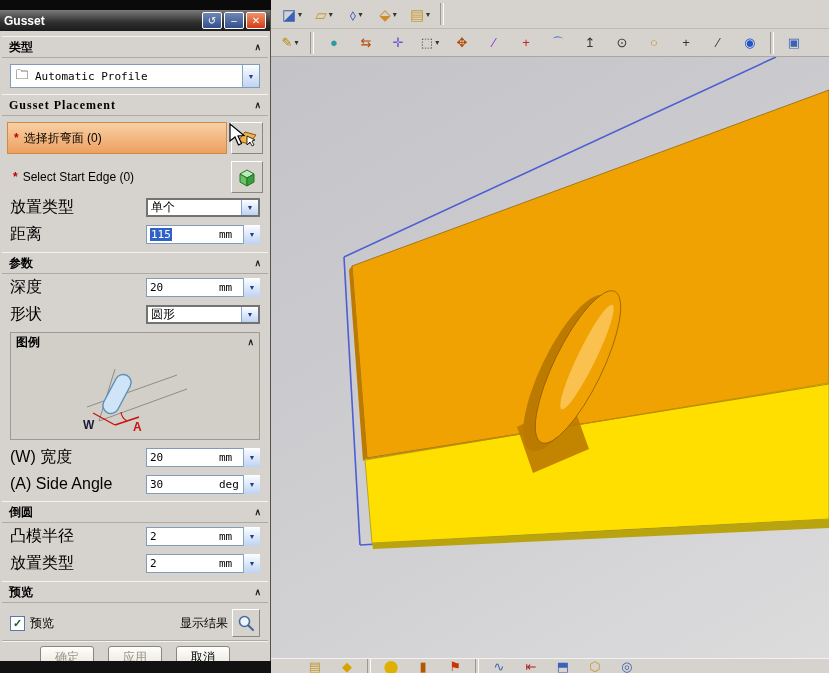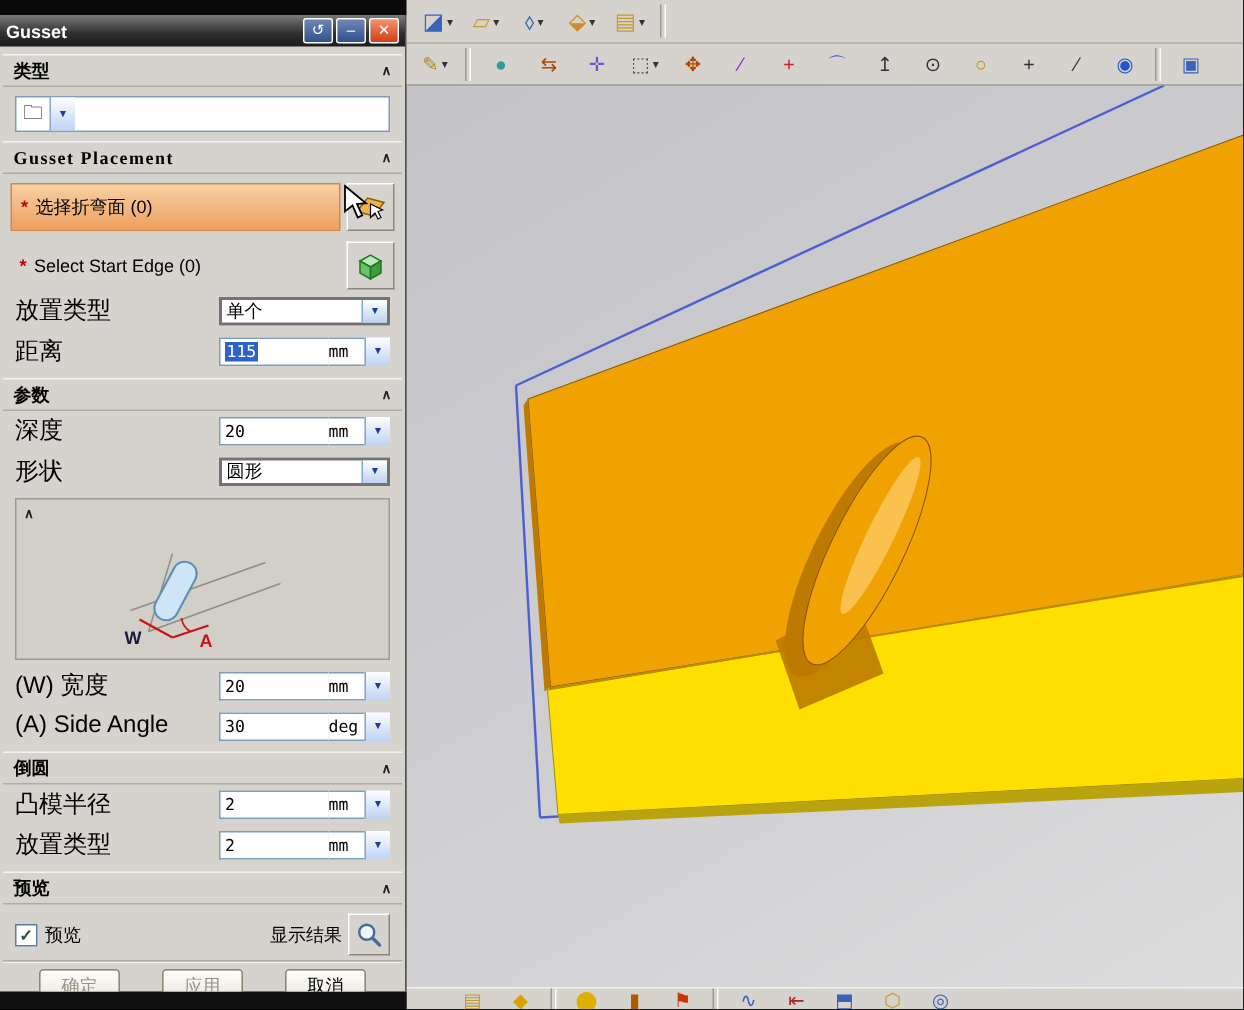--- a/index.html
+++ b/index.html
@@ -82,21 +82,21 @@
 
   .prev-row{display:flex;align-items:center;margin:5px 8px 2px 8px;flex:0 0 30px;}
   .chk{width:13px;height:13px;background:#fff;border:1px solid #5a7ba6;display:flex;align-items:center;justify-content:center;
        color:#1c5c2e;font-size:11px;font-weight:bold;margin-right:5px;cursor:default;}
   .prev-label{font-size:12px;}
   .spacer{flex:1;}
   .show-result{font-size:12px;margin-right:4px;}
   .tool-btn{width:26px;height:26px;background:#d6d3ce;border:1px solid;border-color:#fff #8a877f #8a877f #fff;
             display:flex;align-items:center;justify-content:center;cursor:default;}
 
-  .btn-row{margin-top:auto;flex:0 0 32px;display:flex;align-items:center;justify-content:center;gap:28px;
+  .btn-row{margin-top:auto;flex:0 0 32px;display:flex;align-items:center;justify-content:center;gap:14px;
            border-top:1px solid #aeaba3;box-shadow:0 1px 0 #f4f3f0 inset;}
   .xp-btn{min-width:52px;height:21px;display:flex;align-items:center;justify-content:center;font-size:12px;
           background:linear-gradient(180deg,#fefefc,#e8e4da);border:1px solid #8a8775;border-radius:3px;cursor:default;}
   .xp-btn.disabled{color:#969386;}
 
   .cursor{position:absolute;left:229px;top:123px;z-index:40;pointer-events:none;}
 </style>
 </head>
 <body>
 
@@ -257,20 +257,21 @@
     <div class="dialog-body">
 
       <div class="sec">
         <span class="sec-label">类型</span>
         <span class="chev">∧</span>
       </div>
 
       <div class="type-combo-row">
         <div class="combo">
           <span class="cicon">🗀</span>
+          <span class="ctext">Automatic Profile</span>
           <span class="spin">▼</span>
         </div>
       </div>
 
       <div class="sec">
         <span class="sec-label mono">Gusset Placement</span>
         <span class="chev">∧</span>
       </div>
 
       <div class="sel-row">
@@ -338,20 +339,21 @@
       <div class="row">
         <span class="rlabel">形状</span>
         <div class="fcombo">
           <span class="ctext">圆形</span>
           <span class="spin">▼</span>
         </div>
       </div>
 
       <div class="legend">
         <div class="legend-hd">
+          <span class="lh-label">图例</span>
           <span class="chev">∧</span>
         </div>
         <svg width="132" height="80" viewBox="0 0 132 80">
           <line x1="18" y1="52" x2="108" y2="20" stroke="#8f8d86" stroke-width="1"></line>
           <line x1="30" y1="66" x2="118" y2="34" stroke="#8f8d86" stroke-width="1"></line>
           <line x1="46" y1="14" x2="30" y2="66" stroke="#8f8d86" stroke-width="1"></line>
           <rect x="40" y="18" width="16" height="42" rx="8" transform="rotate(28 48 39)" fill="#cfe4f7" stroke="#5b8fb9" stroke-width="1.4"></rect>
           <line x1="24" y1="58" x2="46" y2="70" stroke="#cc1111" stroke-width="1.4"></line>
           <line x1="46" y1="70" x2="70" y2="62" stroke="#cc1111" stroke-width="1.4"></line>
           <path d="M58,66 A12,12 0 0 1 52,57" fill="none" stroke="#cc1111" stroke-width="1.2"></path>

